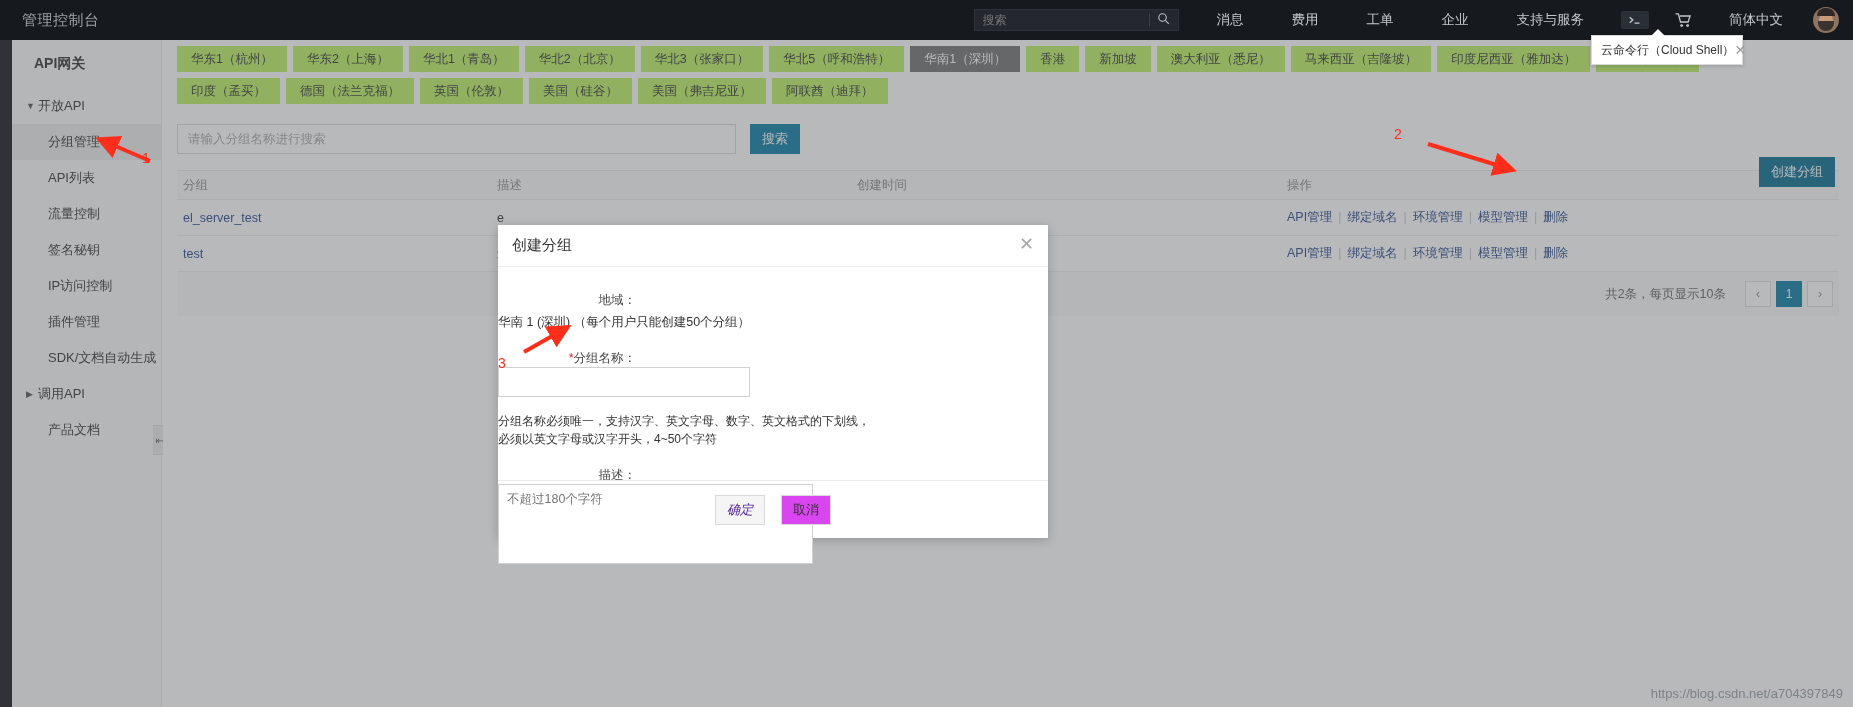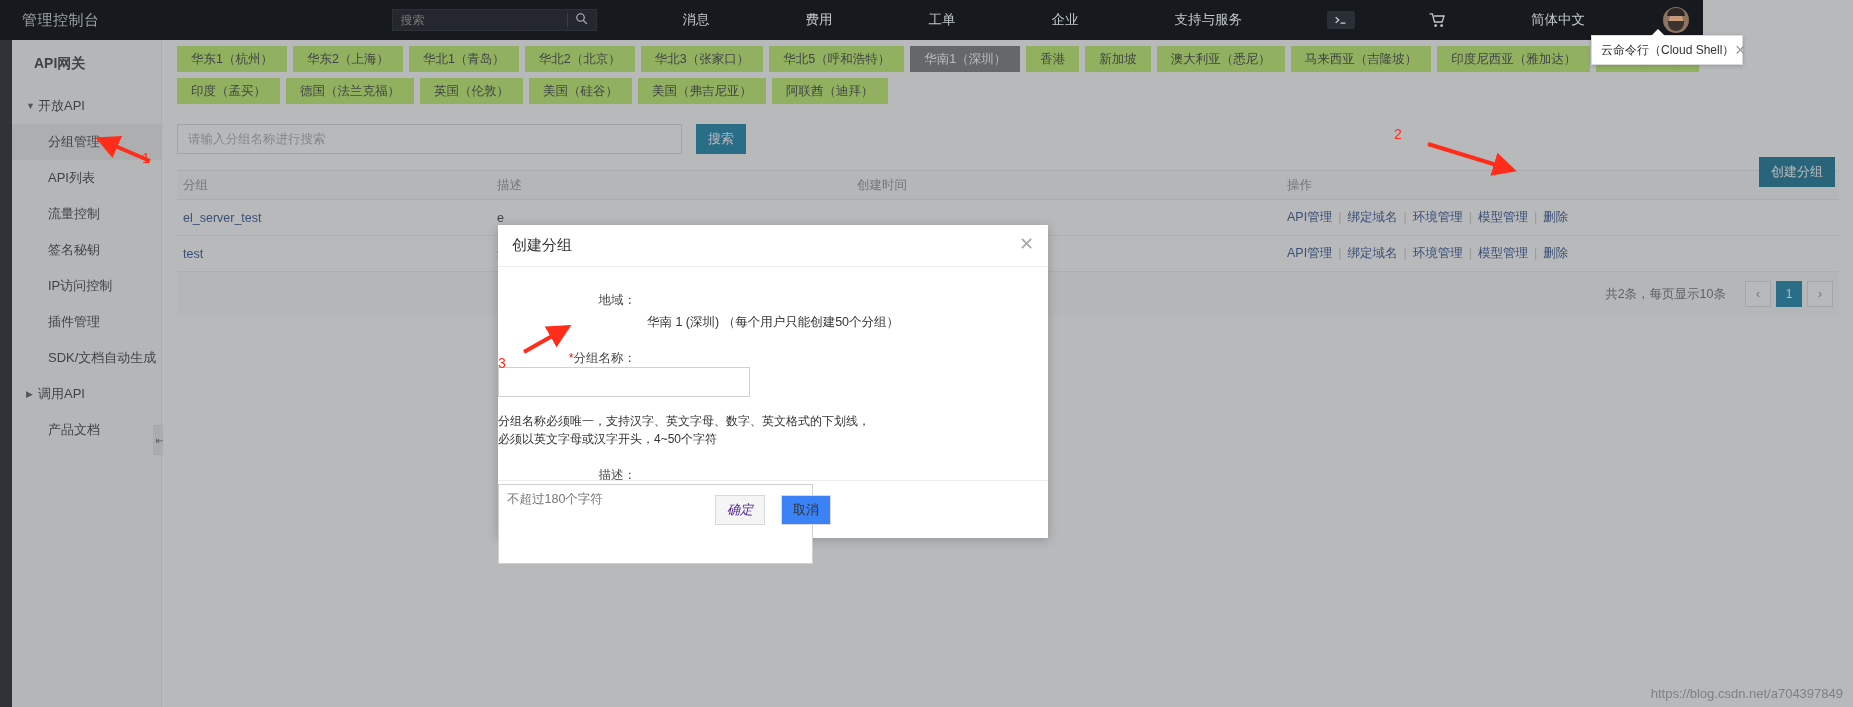--- a/index.html
+++ b/index.html
@@ -8,24 +8,23 @@
     width: 1853px; height: 707px;
     overflow: hidden;
     font-family: "Liberation Sans", "DejaVu Sans", sans-serif;
     background: #fff;
   }
   
   #root { position: relative; width: 1853px; height: 707px; background:#fff; }
 
   
   .topbar {
-    position: absolute; top:0; left:0; width:1703px; height:40px;
+    position: absolute; top:0; left:0; width:1853px; height:40px;
     background:#16191d; display:flex; align-items:center;
     z-index: 40;
-    gap: 48px;
   }
   .topbar .brand {
     color:#9aa0a6; font-size:15px; margin-left:22px; letter-spacing:.5px;
   }
   .topbar .spacer { flex:1; }
   .searchbox {
     width:205px; height:22px; background:#24282e; display:flex; align-items:center;
     border:1px solid #2c3138; margin-right:14px;
   }
   .searchbox input {
@@ -105,21 +104,21 @@
     background:#bef264; color:#333; font-size:12.5px;
     display:flex; align-items:center; justify-content:center;
     white-space:nowrap; cursor:pointer;
   }
   .region.active { background:#737373; color:#fff; }
 
   .search-row {
     display:flex; align-items:center; padding:14px 14px 0 14px;
   }
   .group-search {
-    width:505px; height:30px; border:1px solid #d9d9d9; background:#fff;
+    width:559px; height:30px; border:1px solid #d9d9d9; background:#fff;
     padding:0 10px; font-size:12.5px; color:#333; outline:none;
     font-family:"Liberation Sans", sans-serif;
   }
   .group-search::placeholder { color:#a8a8a8; }
   .btn-search {
     margin-left:14px; width:50px; height:30px; background:#0d7ca4; color:#fff;
     font-size:13px; border:none; cursor:pointer; display:flex; align-items:center; justify-content:center;
   }
   .btn-create {
     position:absolute; right:18px; top:117px;
@@ -182,41 +181,41 @@
     position:absolute; right:14px; top:10px; color:#a9a9a9; font-size:18px; cursor:pointer;
     line-height:18px;
   }
   .modal-body { padding:20px 0 0 0; }
   .frow { display:flex; margin-bottom:14px;flex-direction:column; }
   .flabel {
     width:148px; text-align:right; padding-right:10px; font-size:12.5px; color:#444;
     padding-top:5px; white-space:nowrap;
   }
   .flabel .req { color:#e02020; }
-  .fval { font-size:12.5px; color:#333; padding-top:5px;text-align:center; }
+  .fval { font-size:12.5px; color:#333; padding-top:5px; }
   .finput {
     width:252px; height:30px; border:1px solid #d0d0d0; outline:none;
     font-size:12.5px; padding:0 8px; font-family:"Liberation Sans", sans-serif;
   }
   .fhint { font-size:12px; color:#333; line-height:18px; width:380px; margin-top:-4px; }
   .ftext {
     width:315px; height:80px; border:1px solid #d0d0d0; outline:none; resize:none;
     font-size:12.5px; padding:6px 8px; color:#9a9a9a;
     font-family:"Liberation Sans", sans-serif;
   }
   .modal-foot {
     position:absolute; left:0; bottom:0; width:550px; height:58px;
     border-top:1px solid #ececec; display:flex; align-items:center; justify-content:center;
   }
   .mbtn {
     width:50px; height:30px; font-size:13px; display:flex; align-items:center; justify-content:center;
     cursor:pointer; margin:0 8px; border:1px solid #d9d9d9;
   }
   .mbtn.primary { background:#f5f5f5; color:#4c1d95;font-style:italic; }
-  .mbtn.ghost { background:#3b82f6; color:#333; }
+  .mbtn.ghost { background:#d946ef; color:#333; }
 
   
   .anno { position:absolute; z-index:70; color:#ff2d1a; font-size:14px; }
   svg.arrow { position:absolute; z-index:70; overflow:visible; }
 </style>
 </head>
 <body>
 
 <div id="root">
 

